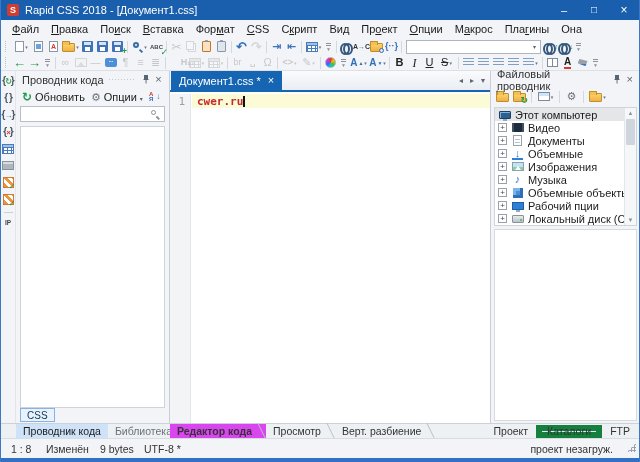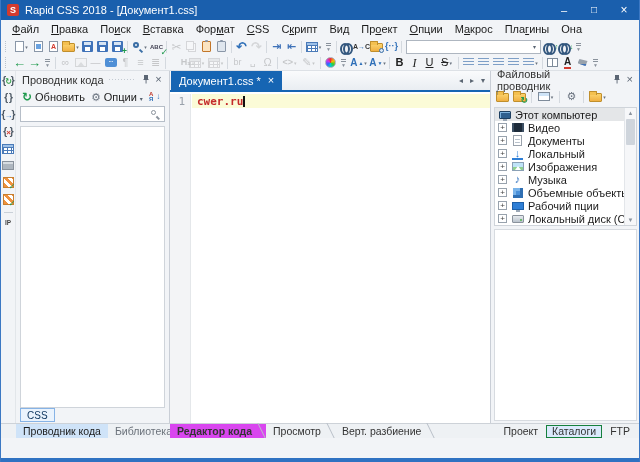--- a/index.html
+++ b/index.html
@@ -149,21 +149,21 @@
   .bottombar{position:absolute;top:423px;left:0;width:100%;height:15px;background:#eef1f4;border-top:1px solid #cdd2d8;font-size:10.5px;}
   .bz-left{position:absolute;left:15px;top:0;height:100%;display:flex;}
   .ptab{display:flex;align-items:center;padding:0 7px;color:#6b727b;white-space:nowrap;}
   .ptab.active{background:#cfe3f8;color:#1c1c1c;}
   .bz-center{position:absolute;left:169px;top:0;height:100%;display:flex;}
   .vtab{position:relative;display:flex;align-items:center;padding:0 14px 0 7px;color:#333;white-space:nowrap;}
   .vtab::after{content:"";position:absolute;right:4px;top:-1px;bottom:0;width:1px;background:#b9c0c8;transform:skewX(26deg);}
   .vtab.active{background:#d946ef;font-weight:700;}
   .bz-right{position:absolute;right:4px;top:0;height:100%;display:flex;align-items:center;gap:3px;}
   .rtab{padding:0 5px;color:#333;white-space:nowrap;}
-  .rtab.active{border:1px solid #15803d;background:#dbeafc;padding:0 5px;height:13px;display:flex;align-items:center;}
+  .rtab.active{border:6px solid #15803d;background:#dbeafc;padding:0 5px;height:13px;display:flex;align-items:center;}
   .statusbar{position:absolute;top:438px;left:0;width:100%;height:20px;background:#f2f4f7;border-top:1px solid #d9dde2;font-size:10.5px;color:#333;}
   .statusbar span{position:absolute;top:4px;white-space:nowrap;}
   .st-pos{left:10px;} .st-mod{left:45px;} .st-size{left:99px;} .st-enc{left:143px;}
   .st-proj{right:26px;}
   .sgrip{position:absolute;right:3px;bottom:3px;width:9px;height:9px;
     background-image:radial-gradient(#9aa2ac 1px,transparent 1.2px);background-size:3px 3px;
     clip-path:polygon(100% 0,100% 100%,0 100%);}
   .bottom-edge{position:absolute;top:458px;left:0;width:100%;height:4px;background:#2f72c2;}
 </style>
 </head>
@@ -730,21 +730,21 @@
             <span class="tico">
               <span class="ic-docs"></span>
             </span>
             <span>Документы</span>
           </div>
           <div class="trow">
             <span class="exp">+</span>
             <span class="tico">
               <span class="ic-down">↓</span>
             </span>
-            <span>Локальный</span>
+            <span>Объемные</span>
           </div>
           <div class="trow">
             <span class="exp">+</span>
             <span class="tico">
               <span class="ic-pic"></span>
             </span>
             <span>Изображения</span>
           </div>
           <div class="trow">
             <span class="exp">+</span>
@@ -799,16 +799,24 @@
         <span class="vtab">Просмотр</span>
         <span class="vtab">Верт. разбиение</span>
       </span>
     <span class="bz-right" id="rightTabs">
         <span class="rtab">Проект</span>
         <span class="rtab active">Каталоги</span>
         <span class="rtab">FTP</span>
       </span>
   </div>
 
+  <div class="statusbar">
+    <span class="st-pos">1 : 8</span>
+    <span class="st-mod">Изменён</span>
+    <span class="st-size">9 bytes</span>
+    <span class="st-enc">UTF-8 *</span>
+    <span class="st-proj">проект незагруж.</span>
+    <span class="sgrip"></span>
+  </div>
 
   <div class="bottom-edge"></div>
 
 </div>
 
 </body></html>

